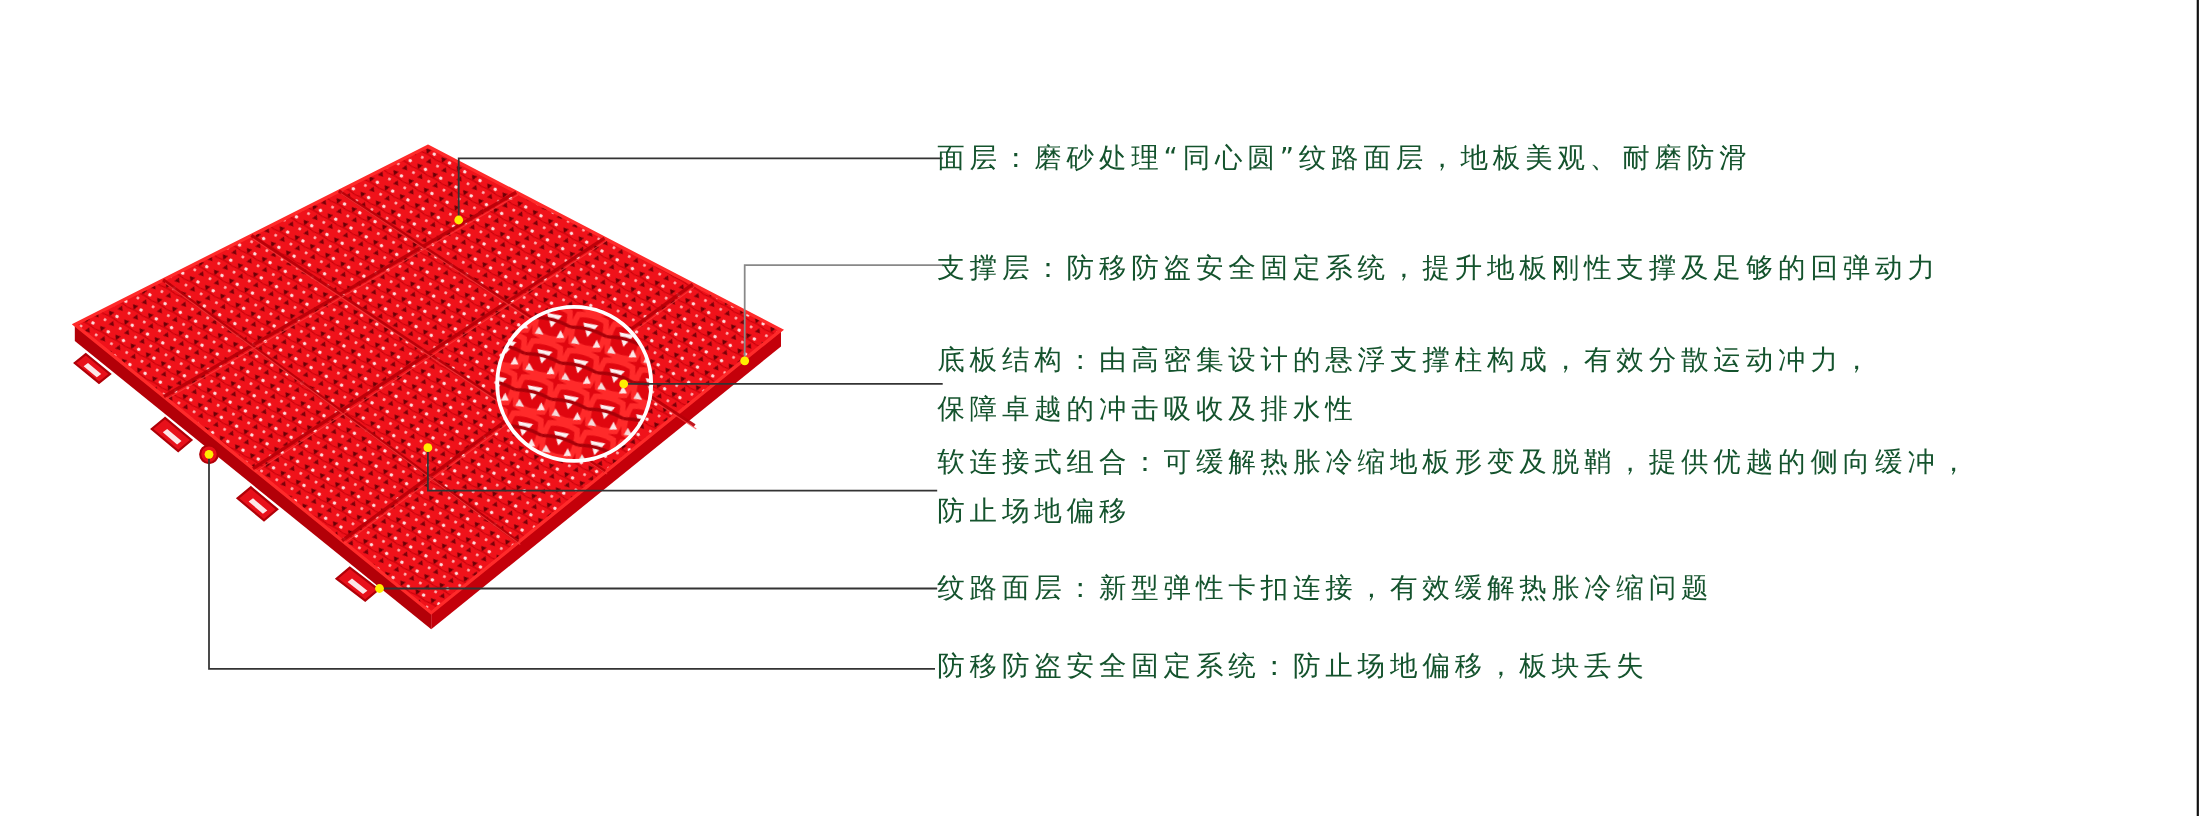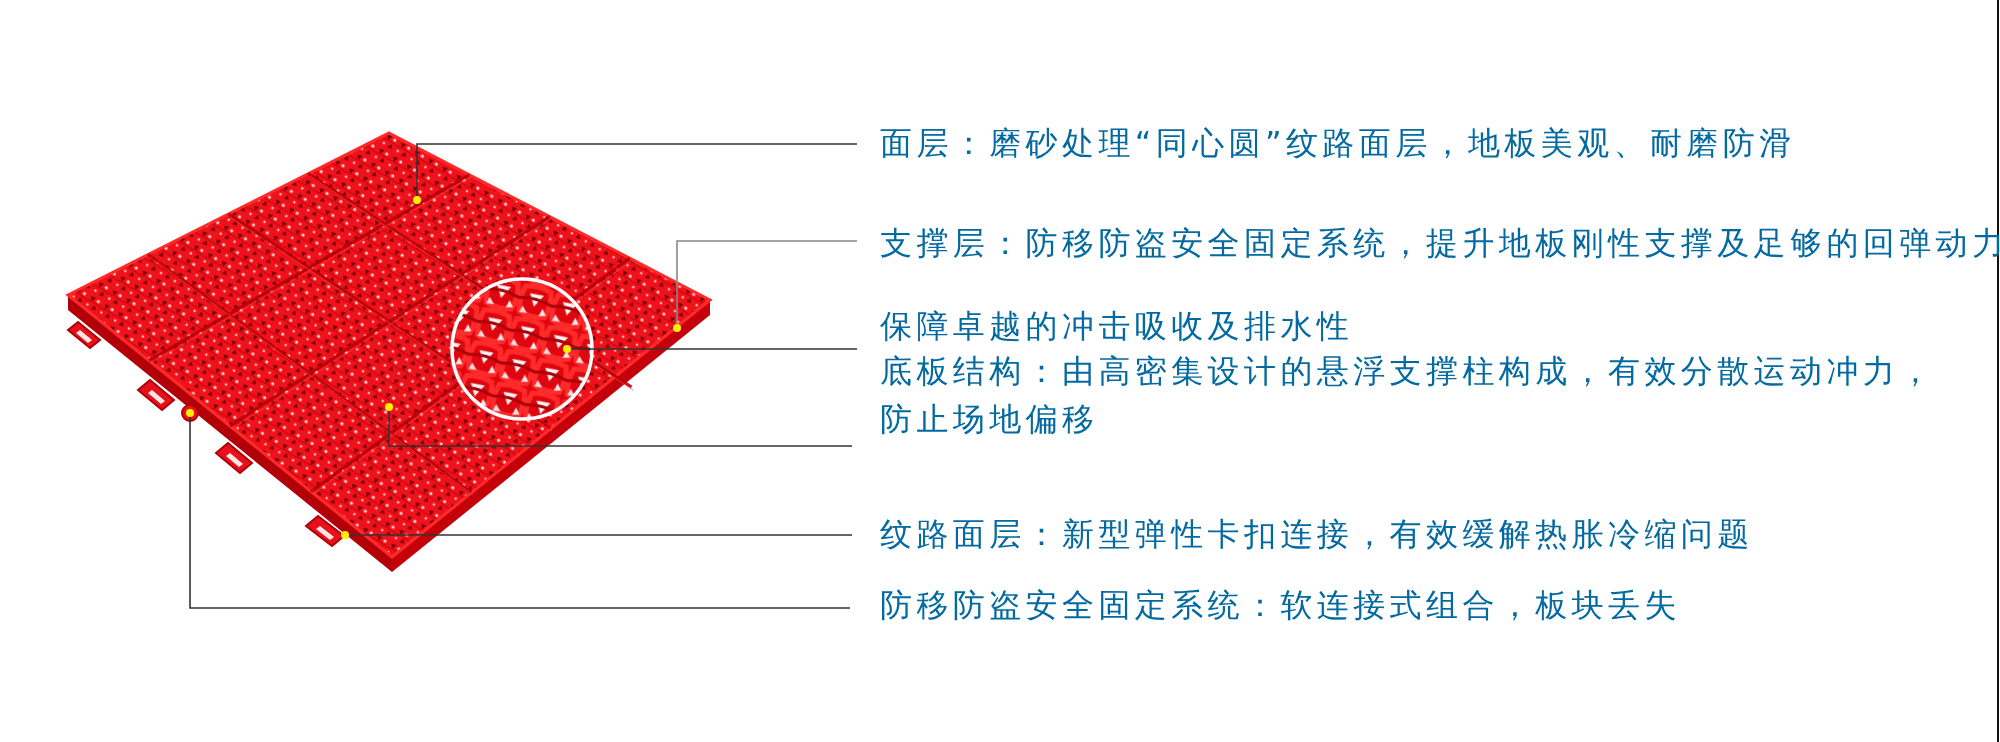--- a/index.html
+++ b/index.html
@@ -3,21 +3,21 @@
 <meta charset="utf-8">
 <style>
   html, body { margin: 0; padding: 0; }
   body {
     width: 2000px; height: 742px; background: #ffffff; position: relative; overflow: hidden;
     font-family: "DejaVu Sans", "Liberation Sans", sans-serif;
   }
   .edge-line { position: absolute; right: 1px; top: 0; width: 2px; height: 742px; background: #111; }
   .product { position: absolute; left: 0; top: 0; width: 2000px; height: 742px; }
   .label {
-    position: absolute; left: 880px; color: #0369a1; font-size: 32px; letter-spacing: 4.4px;
+    position: absolute; left: 852px; color: #14532d; font-size: 25px; letter-spacing: 4.4px;
     line-height: 45px; white-space: nowrap;
   }
   .label .row { display: block; }
 </style>
 </head>
 <body>
 
 <div class="edge-line"></div>
 
 <svg class="product" viewBox="0 0 2000 742" xmlns="http://www.w3.org/2000/svg">
@@ -110,24 +110,25 @@
   </g>
 </svg>
 
 <div class="label" style="top:121px">
   <span class="row">面层：磨砂处理“同心圆”纹路面层，地板美观、耐磨防滑</span>
 </div>
 <div class="label" style="top:221px">
   <span class="row">支撑层：防移防盗安全固定系统，提升地板刚性支撑及足够的回弹动力</span>
 </div>
 <div class="label" style="top:304px">
+  <span class="row">底板结构：由高密集设计的悬浮支撑柱构成，有效分散运动冲力，</span>
   <span class="row">保障卓越的冲击吸收及排水性</span>
-  <span class="row">底板结构：由高密集设计的悬浮支撑柱构成，有效分散运动冲力，</span>
 </div>
 <div class="label" style="top:397px">
+  <span class="row">软连接式组合：可缓解热胀冷缩地板形变及脱鞘，提供优越的侧向缓冲，</span>
   <span class="row">防止场地偏移</span>
 </div>
 <div class="label" style="top:512px">
   <span class="row">纹路面层：新型弹性卡扣连接，有效缓解热胀冷缩问题</span>
 </div>
 <div class="label" style="top:583px">
-  <span class="row">防移防盗安全固定系统：软连接式组合，板块丢失</span>
+  <span class="row">防移防盗安全固定系统：防止场地偏移，板块丢失</span>
 </div>
 
 </body></html>

